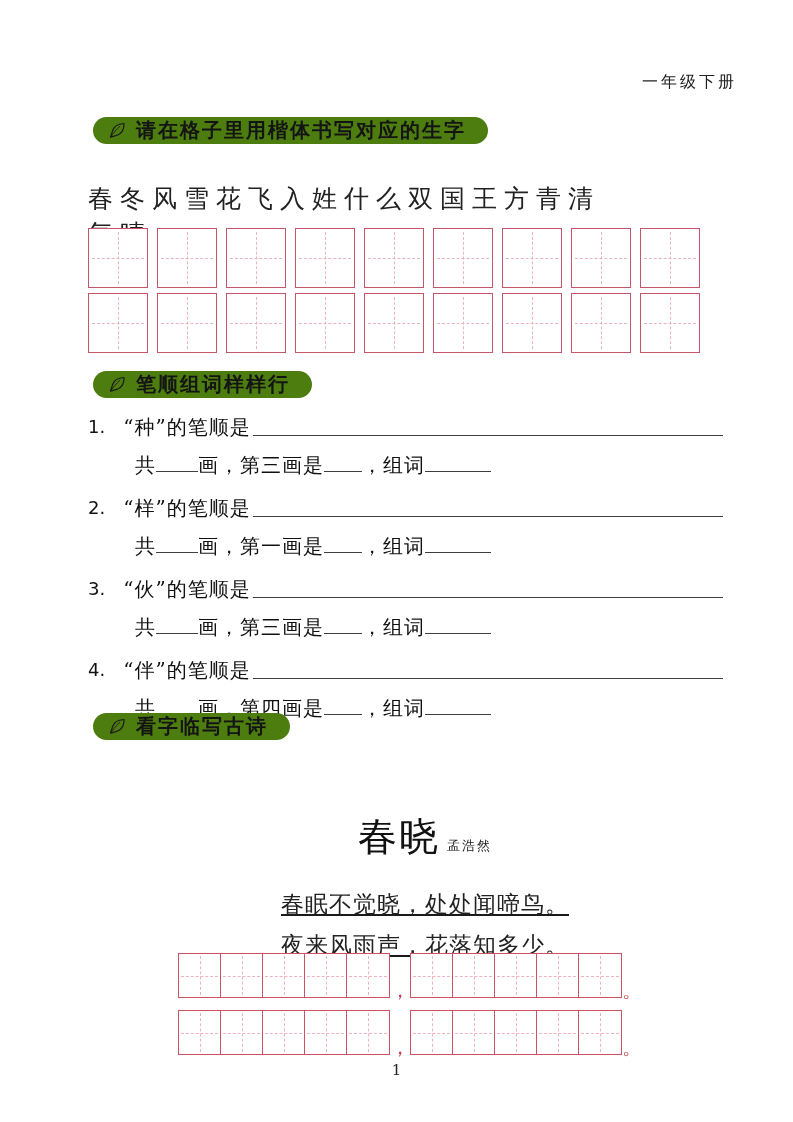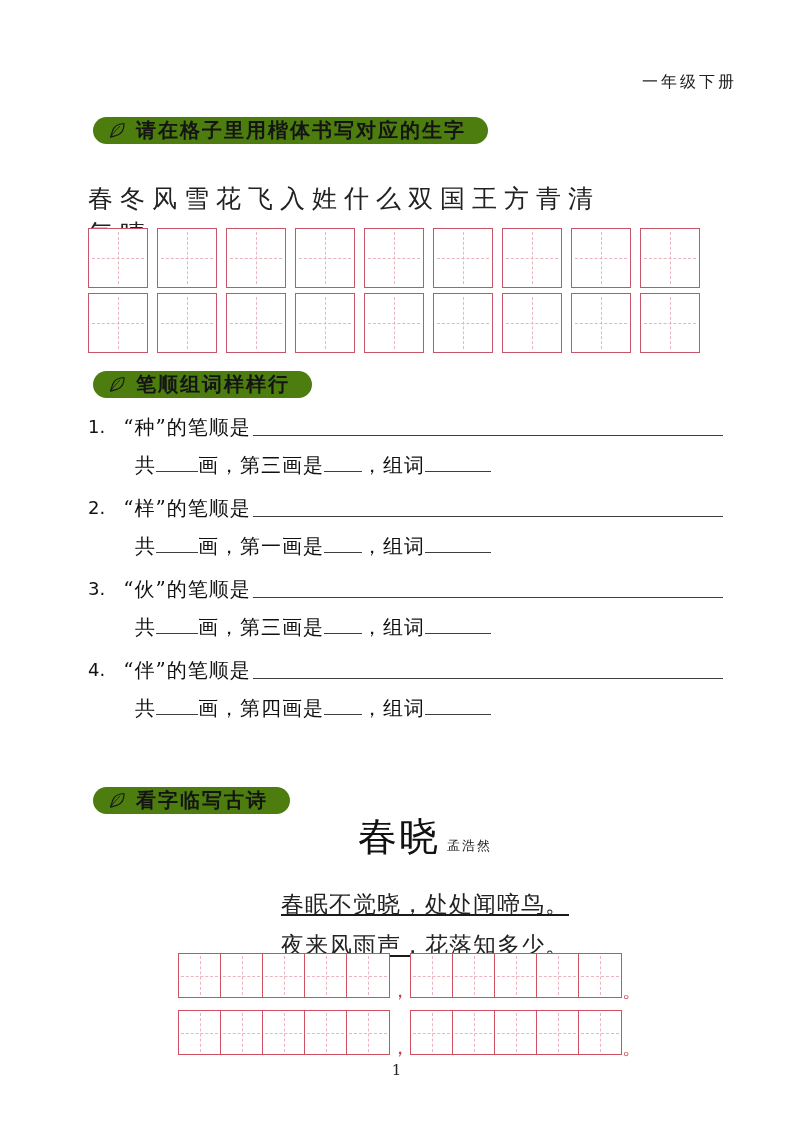--- a/index.html
+++ b/index.html
@@ -165,21 +165,21 @@
         <span class="qprompt">“伴”的笔顺是</span>
         <span class="fill"></span>
       </div>
       <div class="qb">
         <span>共</span><span class="blank w42"></span><span>画，第四画是</span><span class="blank w38"></span><span>，组词</span><span class="blank w66"></span>
       </div>
     </div>
 
   </div>
 
-  <div class="pill" style="left:93px; top:787px;">
+  <div class="pill" style="left:93px; top:713px;">
     <span>
       <svg viewBox="0 0 24 24" width="19" height="19" fill="none" stroke="#1a1a1a" stroke-width="1.5" stroke-linejoin="round">
         <path d="M19.5 3.5c-4.5.3-8.6 2.3-10.8 5.6-1.4 2.1-2.2 4.7-3.2 8l-1 3.4 3.3-1c3.3-1 5.9-1.8 8-3.2 3.3-2.2 5.3-6.3 5.6-10.8l.1-2.1-2 .1z"></path>
         <path d="M4.5 20.5C8 15 12 10.5 16.5 6.5" stroke-width="1.1"></path>
       </svg>
     </span>
     <span class="ptxt">看字临写古诗</span>
   </div>
 
   <div class="poem kai">

